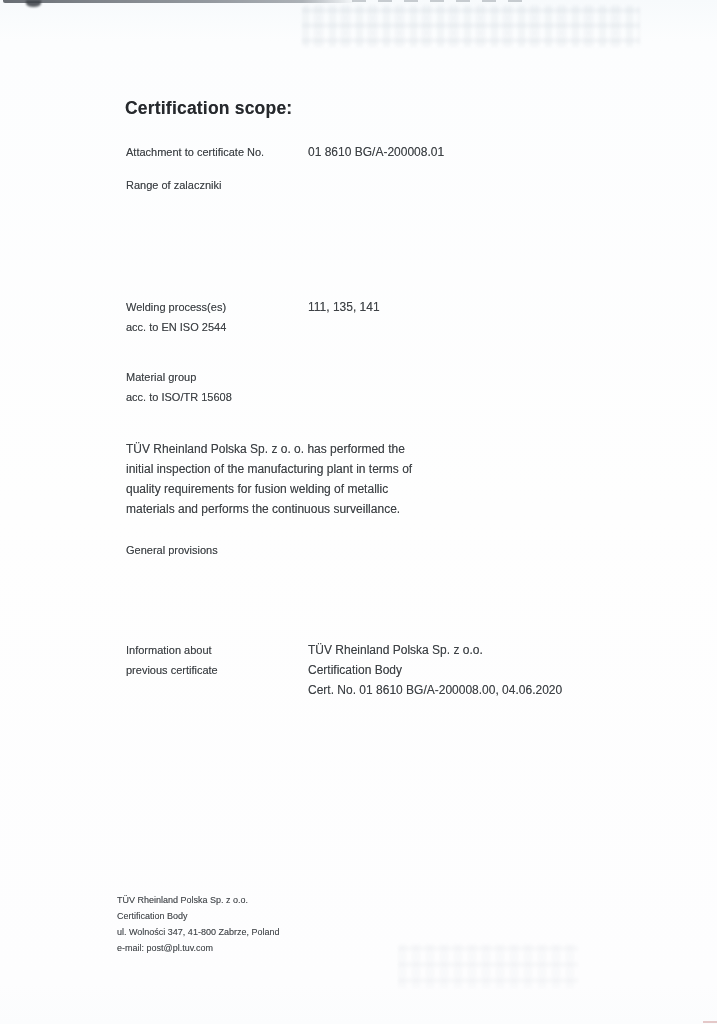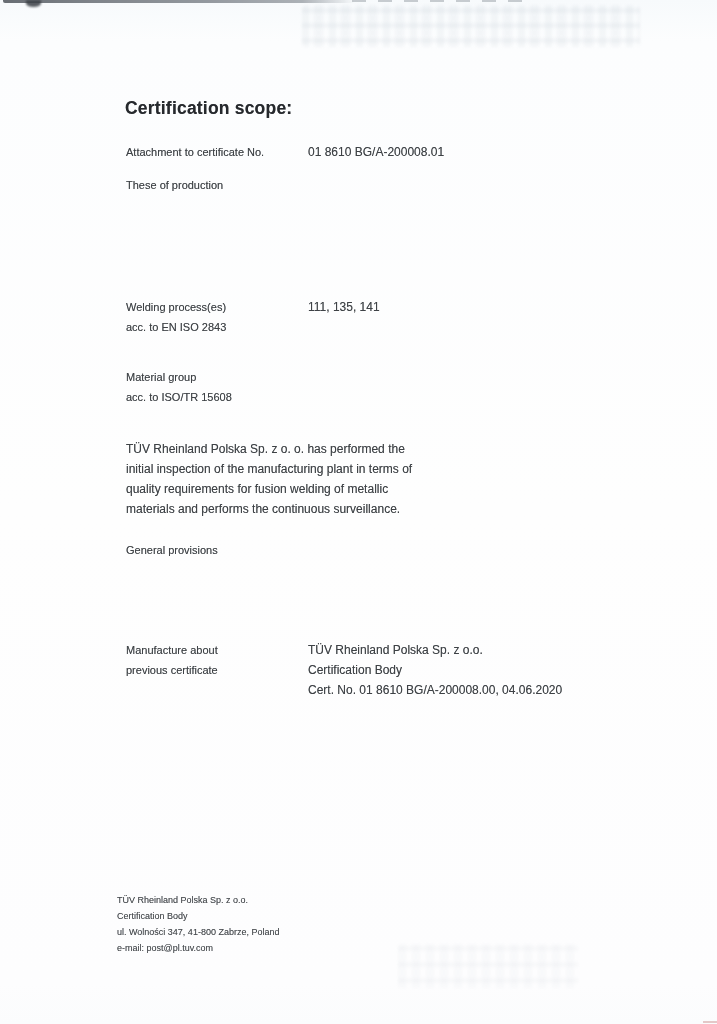--- a/index.html
+++ b/index.html
@@ -94,47 +94,47 @@
   <div class="artifact-bottom-right"></div>
 
   <div class="doc-title">Certification scope:</div>
 
   <div class="row" style="top:142px">
     <div class="field-label">Attachment to certificate No.</div>
     <div class="field-value">01 8610 BG/A-200008.01</div>
   </div>
 
   <div class="row" style="top:175px">
-    <div class="field-label">These of production</div>
+    <div class="field-label">Range of zalaczniki</div>
   </div>
 
   <div class="row" style="top:297px">
     <div class="field-label">Welding process(es)
-acc. to EN ISO 2843</div>
+acc. to EN ISO 2544</div>
     <div class="field-value">111, 135, 141</div>
   </div>
 
   <div class="row" style="top:367px">
     <div class="field-label">Material group
 acc. to ISO/TR 15608</div>
   </div>
 
   <div class="row" style="top:439px">
     <div class="field-value">TÜV Rheinland Polska Sp. z o. o. has performed the
 initial inspection of the manufacturing plant in terms of
 quality requirements for fusion welding of metallic
 materials and performs the continuous surveillance.</div>
   </div>
 
   <div class="row" style="top:540px">
     <div class="field-label">General provisions</div>
   </div>
 
   <div class="row" style="top:640px">
-    <div class="field-label">Manufacture about
+    <div class="field-label">Information about
 previous certificate</div>
     <div class="field-value">TÜV Rheinland Polska Sp. z o.o.
 Certification Body
 Cert. No. 01 8610 BG/A-200008.00, 04.06.2020</div>
   </div>
 
   <div class="footer">
     <div class="footer-line">TÜV Rheinland Polska Sp. z o.o.</div>
     <div class="footer-line">Certification Body</div>
     <div class="footer-line">ul. Wolności 347, 41-800 Zabrze, Poland</div>

